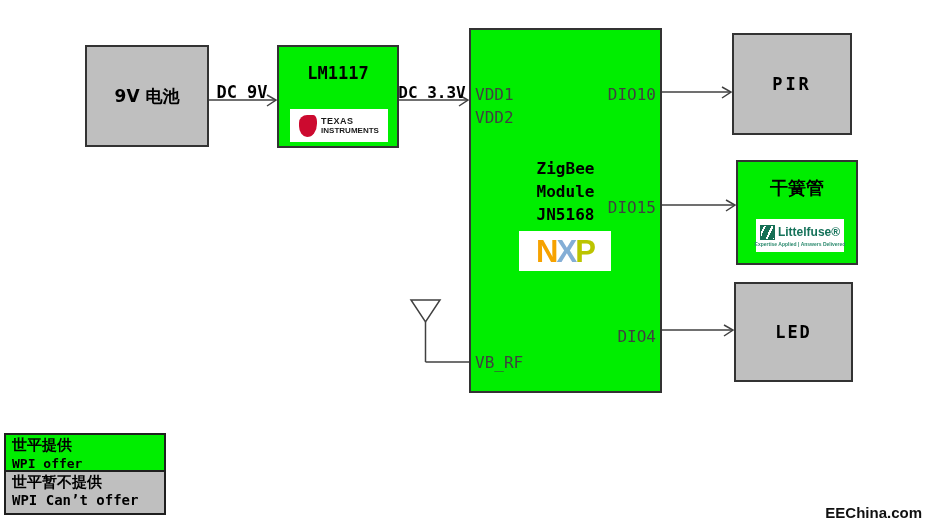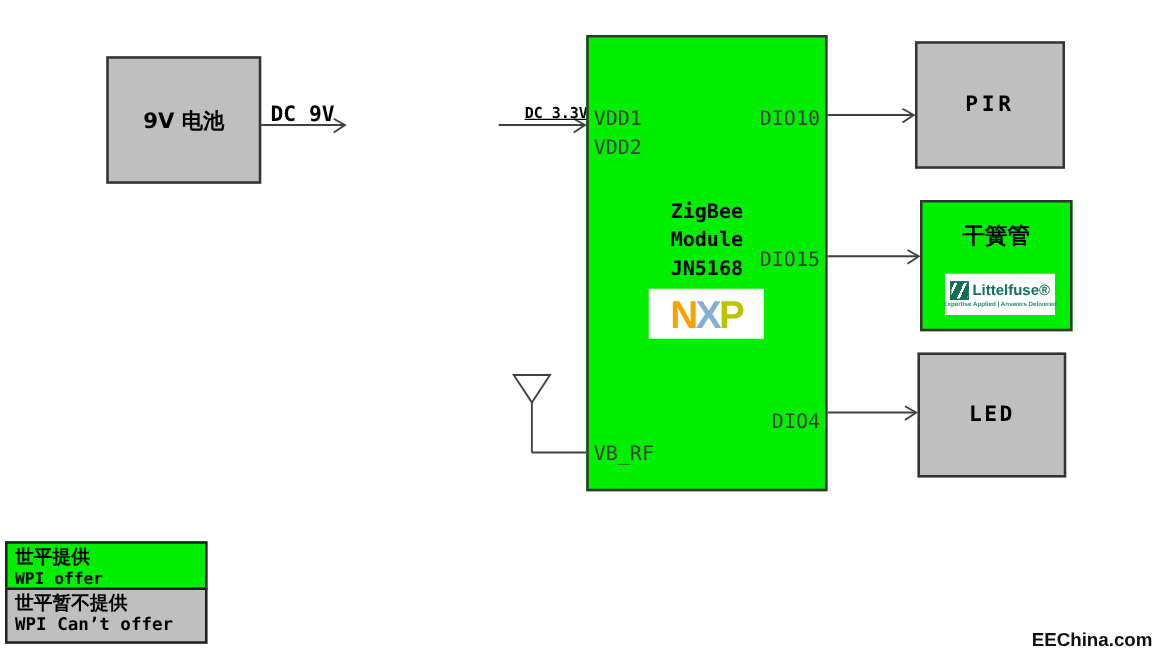--- a/index.html
+++ b/index.html
@@ -123,22 +123,32 @@
       <line x1="425.5" y1="362" x2="469" y2="362"></line>
     </g>
   </svg>
 
   <div class="box gray center-flex" style="left:85px; top:45px; width:124px; height:102px;">
     <span class="block-label cjk">9V 电池</span>
   </div>
 
   <div class="wire-label" style="left:207px; top:82px; width:70px; font-size:17px;">DC 9V</div>
 
+  <div class="box green" style="left:277px; top:45px; width:122px; height:103px;">
+    <div style="text-align:center; margin-top:16px;" class="block-label">LM1117</div>
+    <div class="ti-logo">
+      <span class="ti-mark"></span>
+      <span class="ti-text">
+        <span class="l1">TEXAS</span>
+        <span class="l2">INSTRUMENTS</span>
+      </span>
+    </div>
+  </div>
 
-  <div class="wire-label" style="left:408px; top:83px; width:74px; font-size:12px;text-decoration:underline;">DC 3.3V</div>
+  <div class="wire-label" style="left:395px; top:83px; width:74px; font-size:16px;">DC 3.3V</div>
 
   <div class="box green" style="left:469px; top:28px; width:193px; height:365px;">
     <span class="pin" style="left:4px; top:56px;">VDD1</span>
     <span class="pin" style="left:4px; top:79px;">VDD2</span>
     <span class="pin" style="right:4px; top:56px;">DIO10</span>
     <span class="pin" style="right:4px; top:169px;">DIO15</span>
     <span class="pin" style="right:4px; top:298px;">DIO4</span>
     <span class="pin" style="left:4px; top:324px;">VB_RF</span>
     <div class="zb-title">
       <div>ZigBee</div>

